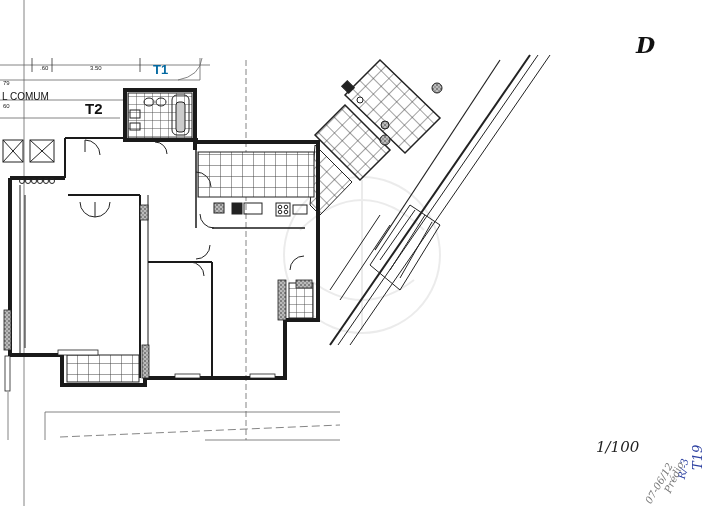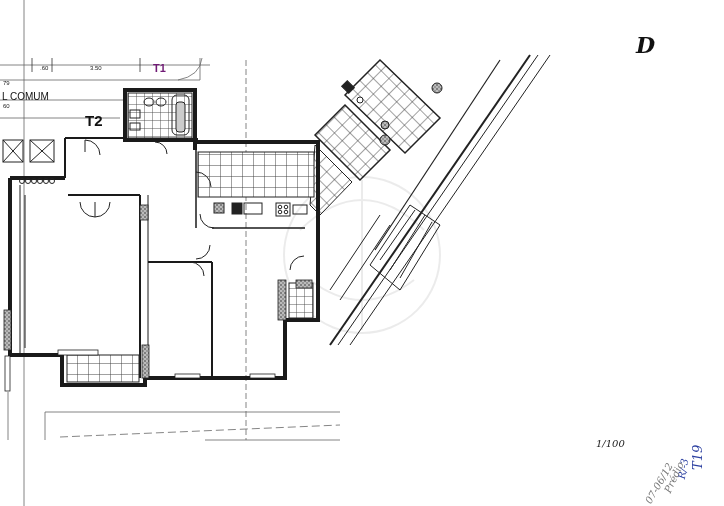--- a/index.html
+++ b/index.html
@@ -162,27 +162,27 @@
   </g>
 
   <g stroke="#222" stroke-width="0.8" fill="#fff">
     <rect x="58" y="350" width="40" height="5"></rect>
     <rect x="250" y="374" width="25" height="4"></rect>
     <rect x="175" y="374" width="25" height="4"></rect>
     <rect x="5" y="356" width="5" height="35"></rect>
   </g>
 </svg>
 
-<div class="lbl" style="position:absolute;left:153px;top:62px;font-size:11px;font-weight:bold;color:#701a75;">T1</div>
-<div class="lbl" style="position:absolute;left:85px;top:112px;font-size:15px;font-weight:bold;color:#111;">T2</div>
+<div class="lbl" style="position:absolute;left:153px;top:62px;font-size:13px;font-weight:bold;color:#0369a1;">T1</div>
+<div class="lbl" style="position:absolute;left:85px;top:100px;font-size:15px;font-weight:bold;color:#111;">T2</div>
 <div class="lbl" style="position:absolute;left:2px;top:91px;font-size:10px;color:#111;">L COMUM</div>
 <div class="lbl" style="position:absolute;left:40px;top:65px;font-size:6px;color:#222;">.60</div>
 <div class="lbl" style="position:absolute;left:90px;top:65px;font-size:6px;color:#222;">3.50</div>
 <div class="lbl" style="position:absolute;left:3px;top:80px;font-size:6px;color:#222;">79</div>
 <div class="lbl" style="position:absolute;left:3px;top:103px;font-size:6px;color:#222;">60</div>
 
 <div class="hand" style="position:absolute;left:636px;top:32px;font-size:22px;font-weight:bold;color:#111;">D</div>
-<div class="hand" style="position:absolute;left:596px;top:438px;font-size:10px;color:#222;">1/100</div>
+<div class="hand" style="position:absolute;left:596px;top:438px;font-size:15px;color:#222;">1/100</div>
 
 <div class="hand" style="position:absolute;left:690px;top:470px;font-size:13px;color:#2b3fa0;transform:rotate(-90deg);transform-origin:left top;">T19</div>
 <div class="hand" style="position:absolute;left:676px;top:478px;font-size:10px;color:#2b3fa0;transform:rotate(-80deg);transform-origin:left top;">R/-3</div>
 <div class="hand" style="position:absolute;left:662px;top:490px;font-size:10px;color:#777;transform:rotate(-65deg);transform-origin:left top;">Prédio</div>
 <div class="hand" style="position:absolute;left:643px;top:500px;font-size:10px;color:#777;transform:rotate(-60deg);transform-origin:left top;">07-06/12</div>
 
 </body></html>

